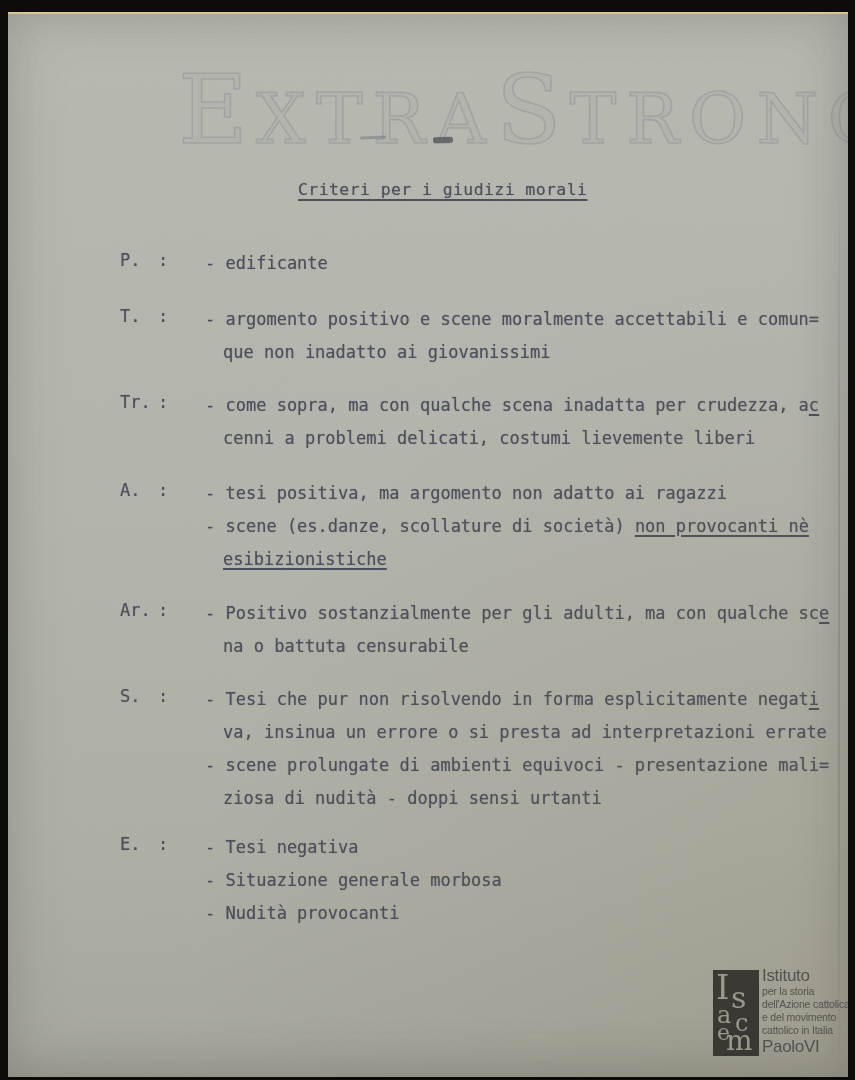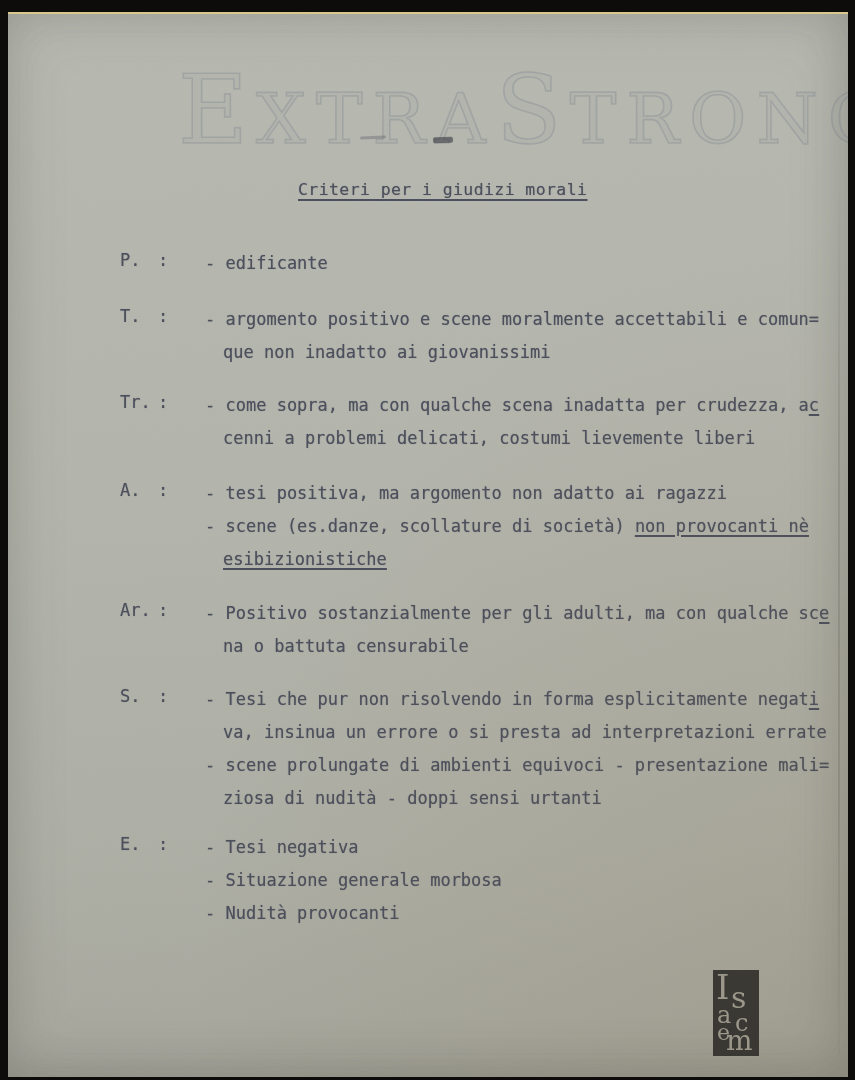--- a/index.html
+++ b/index.html
@@ -164,16 +164,24 @@
 
     <div id="logo">
       <div id="logo-box">
           <span class="mono-letter" style="left: 3px; top: 0px; font-size: 34px;">I</span>
           <span class="mono-letter" style="left: 18px; top: 13px; font-size: 30px;">s</span>
           <span class="mono-letter" style="left: 4px; top: 33px; font-size: 24px;">a</span>
           <span class="mono-letter" style="left: 22px; top: 41px; font-size: 24px;">c</span>
           <span class="mono-letter" style="left: 4px; top: 52px; font-size: 22px;">e</span>
           <span class="mono-letter" style="left: 13px; top: 57px; font-size: 28px;">m</span>
         </div>
+      <div id="logo-text">
+          <div class="logo-line-big">Istituto</div>
+          <div class="logo-line-sm">per la storia</div>
+          <div class="logo-line-sm">dell'Azione cattolica</div>
+          <div class="logo-line-sm">e del movimento</div>
+          <div class="logo-line-sm">cattolico in Italia</div>
+          <div class="logo-line-big">PaoloVI</div>
+        </div>
     </div>
 
   </div>
 </div>
 
 </body></html>

